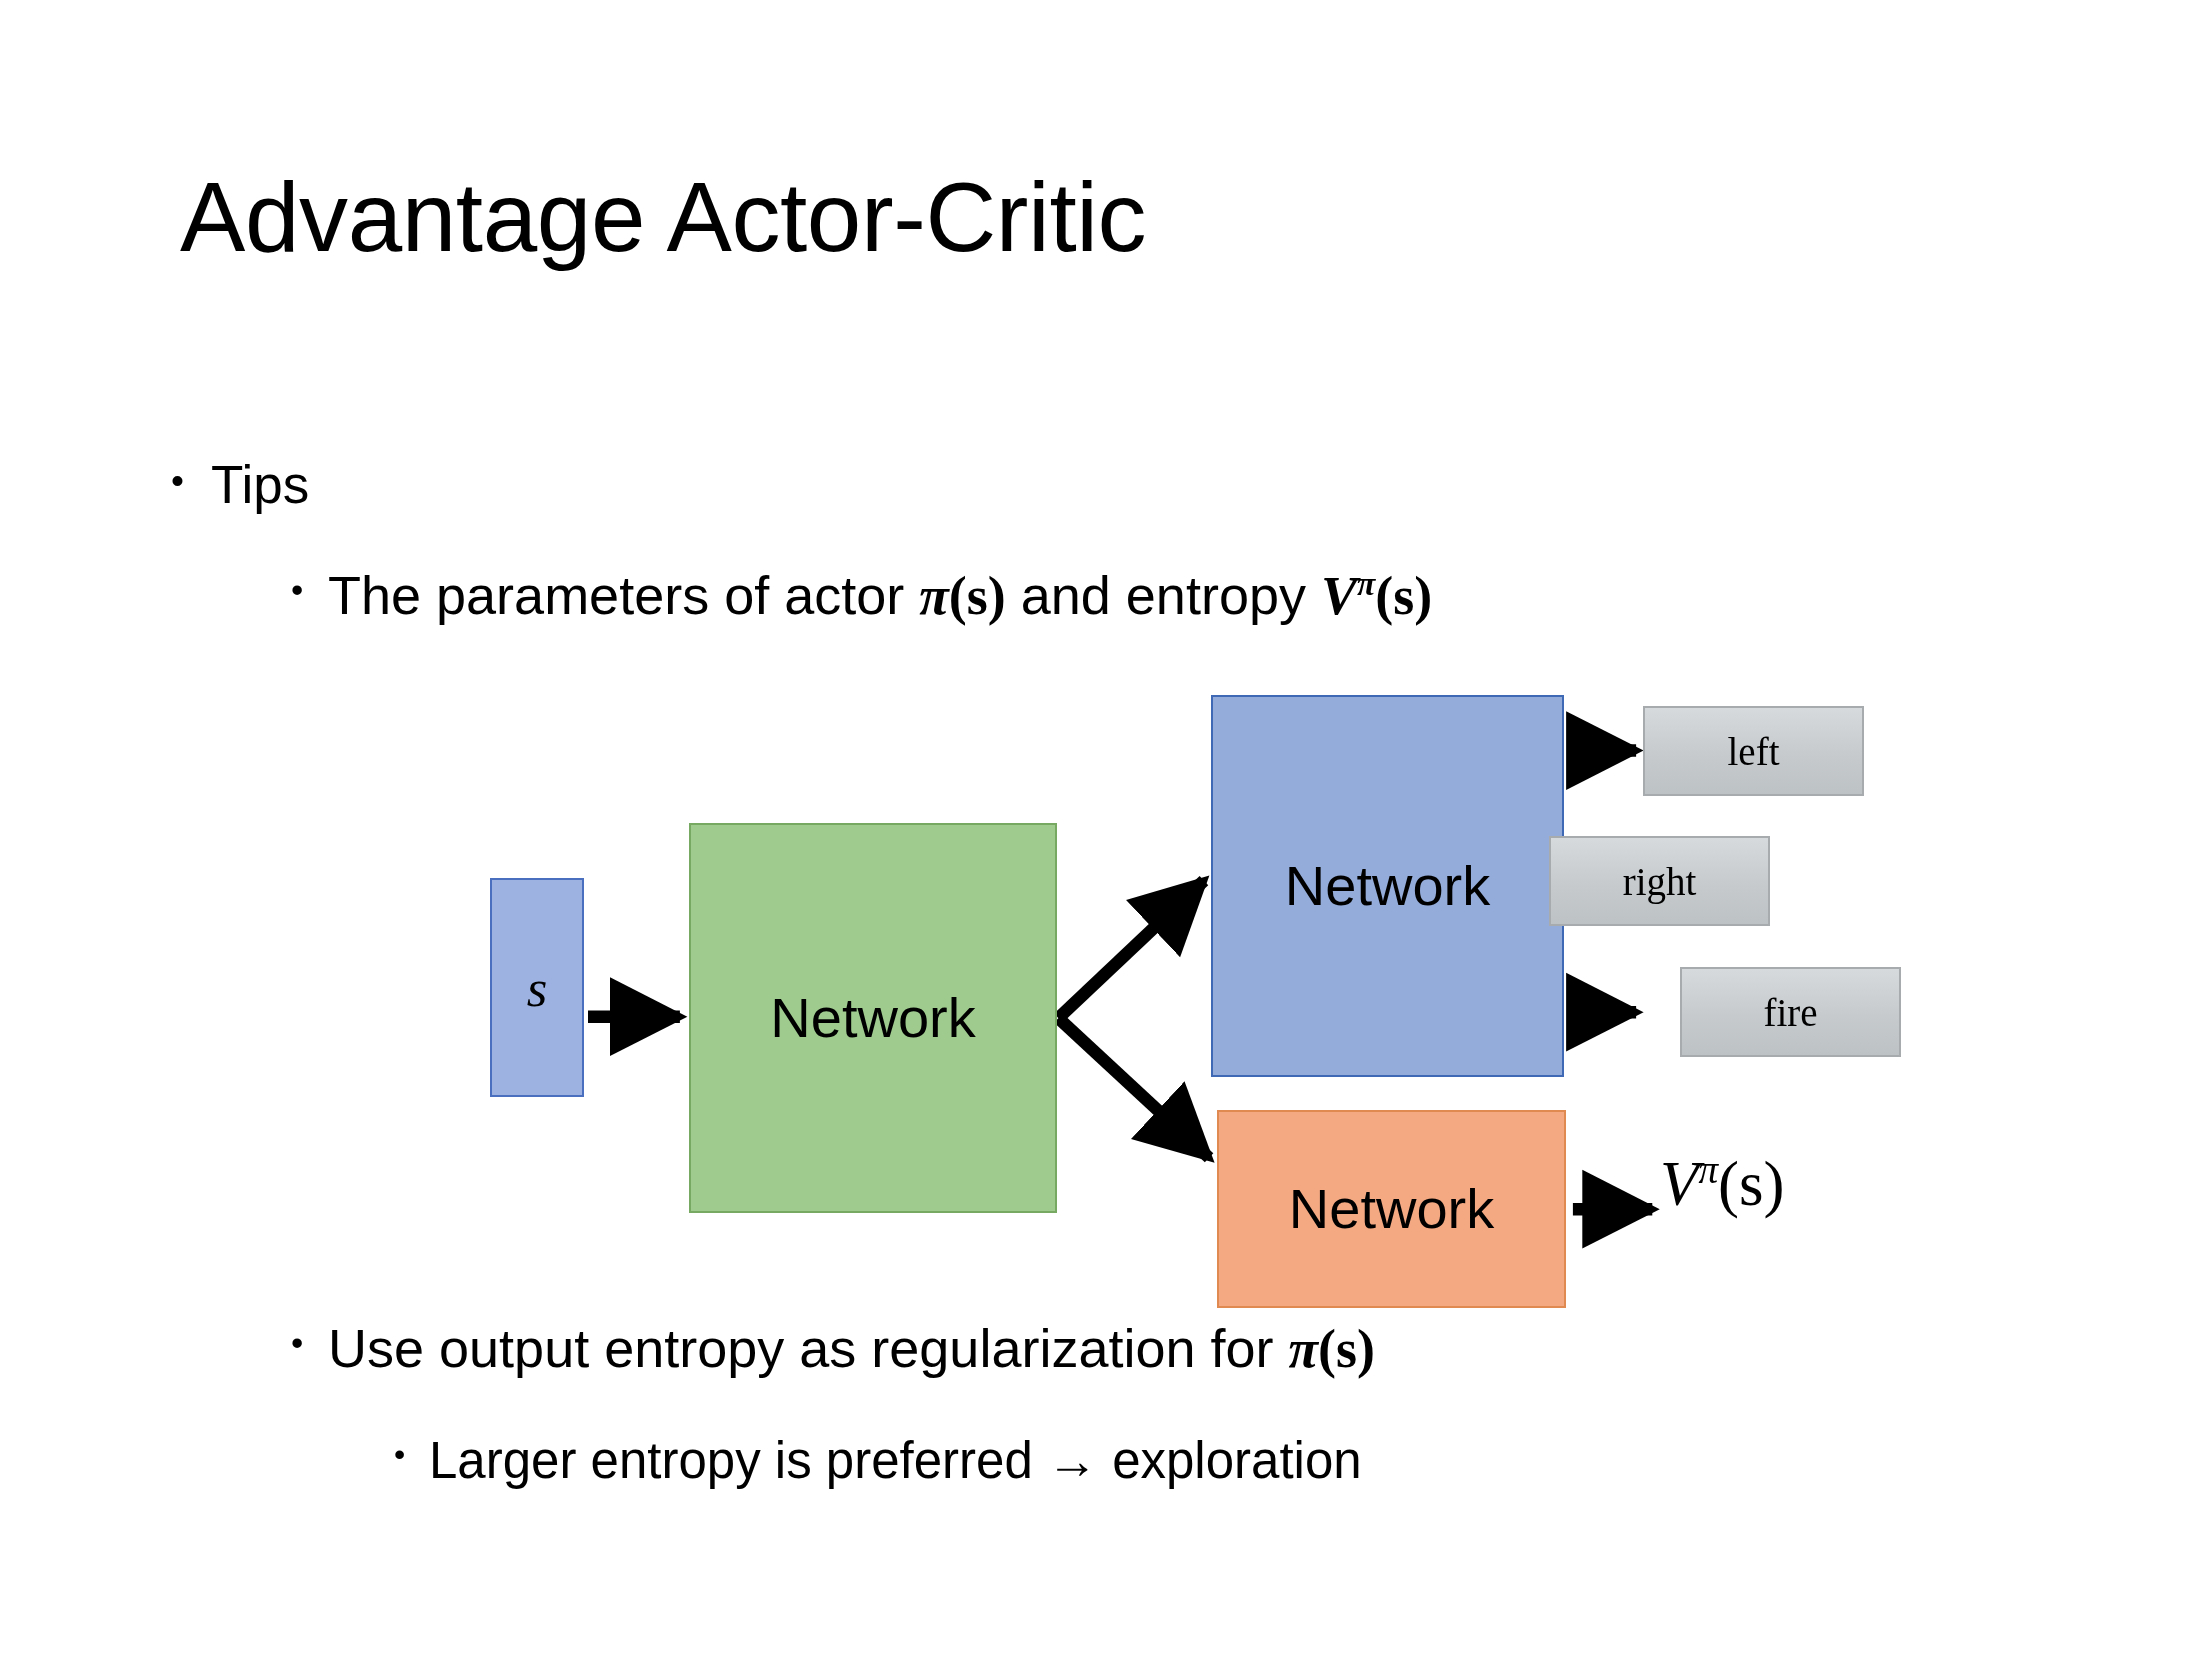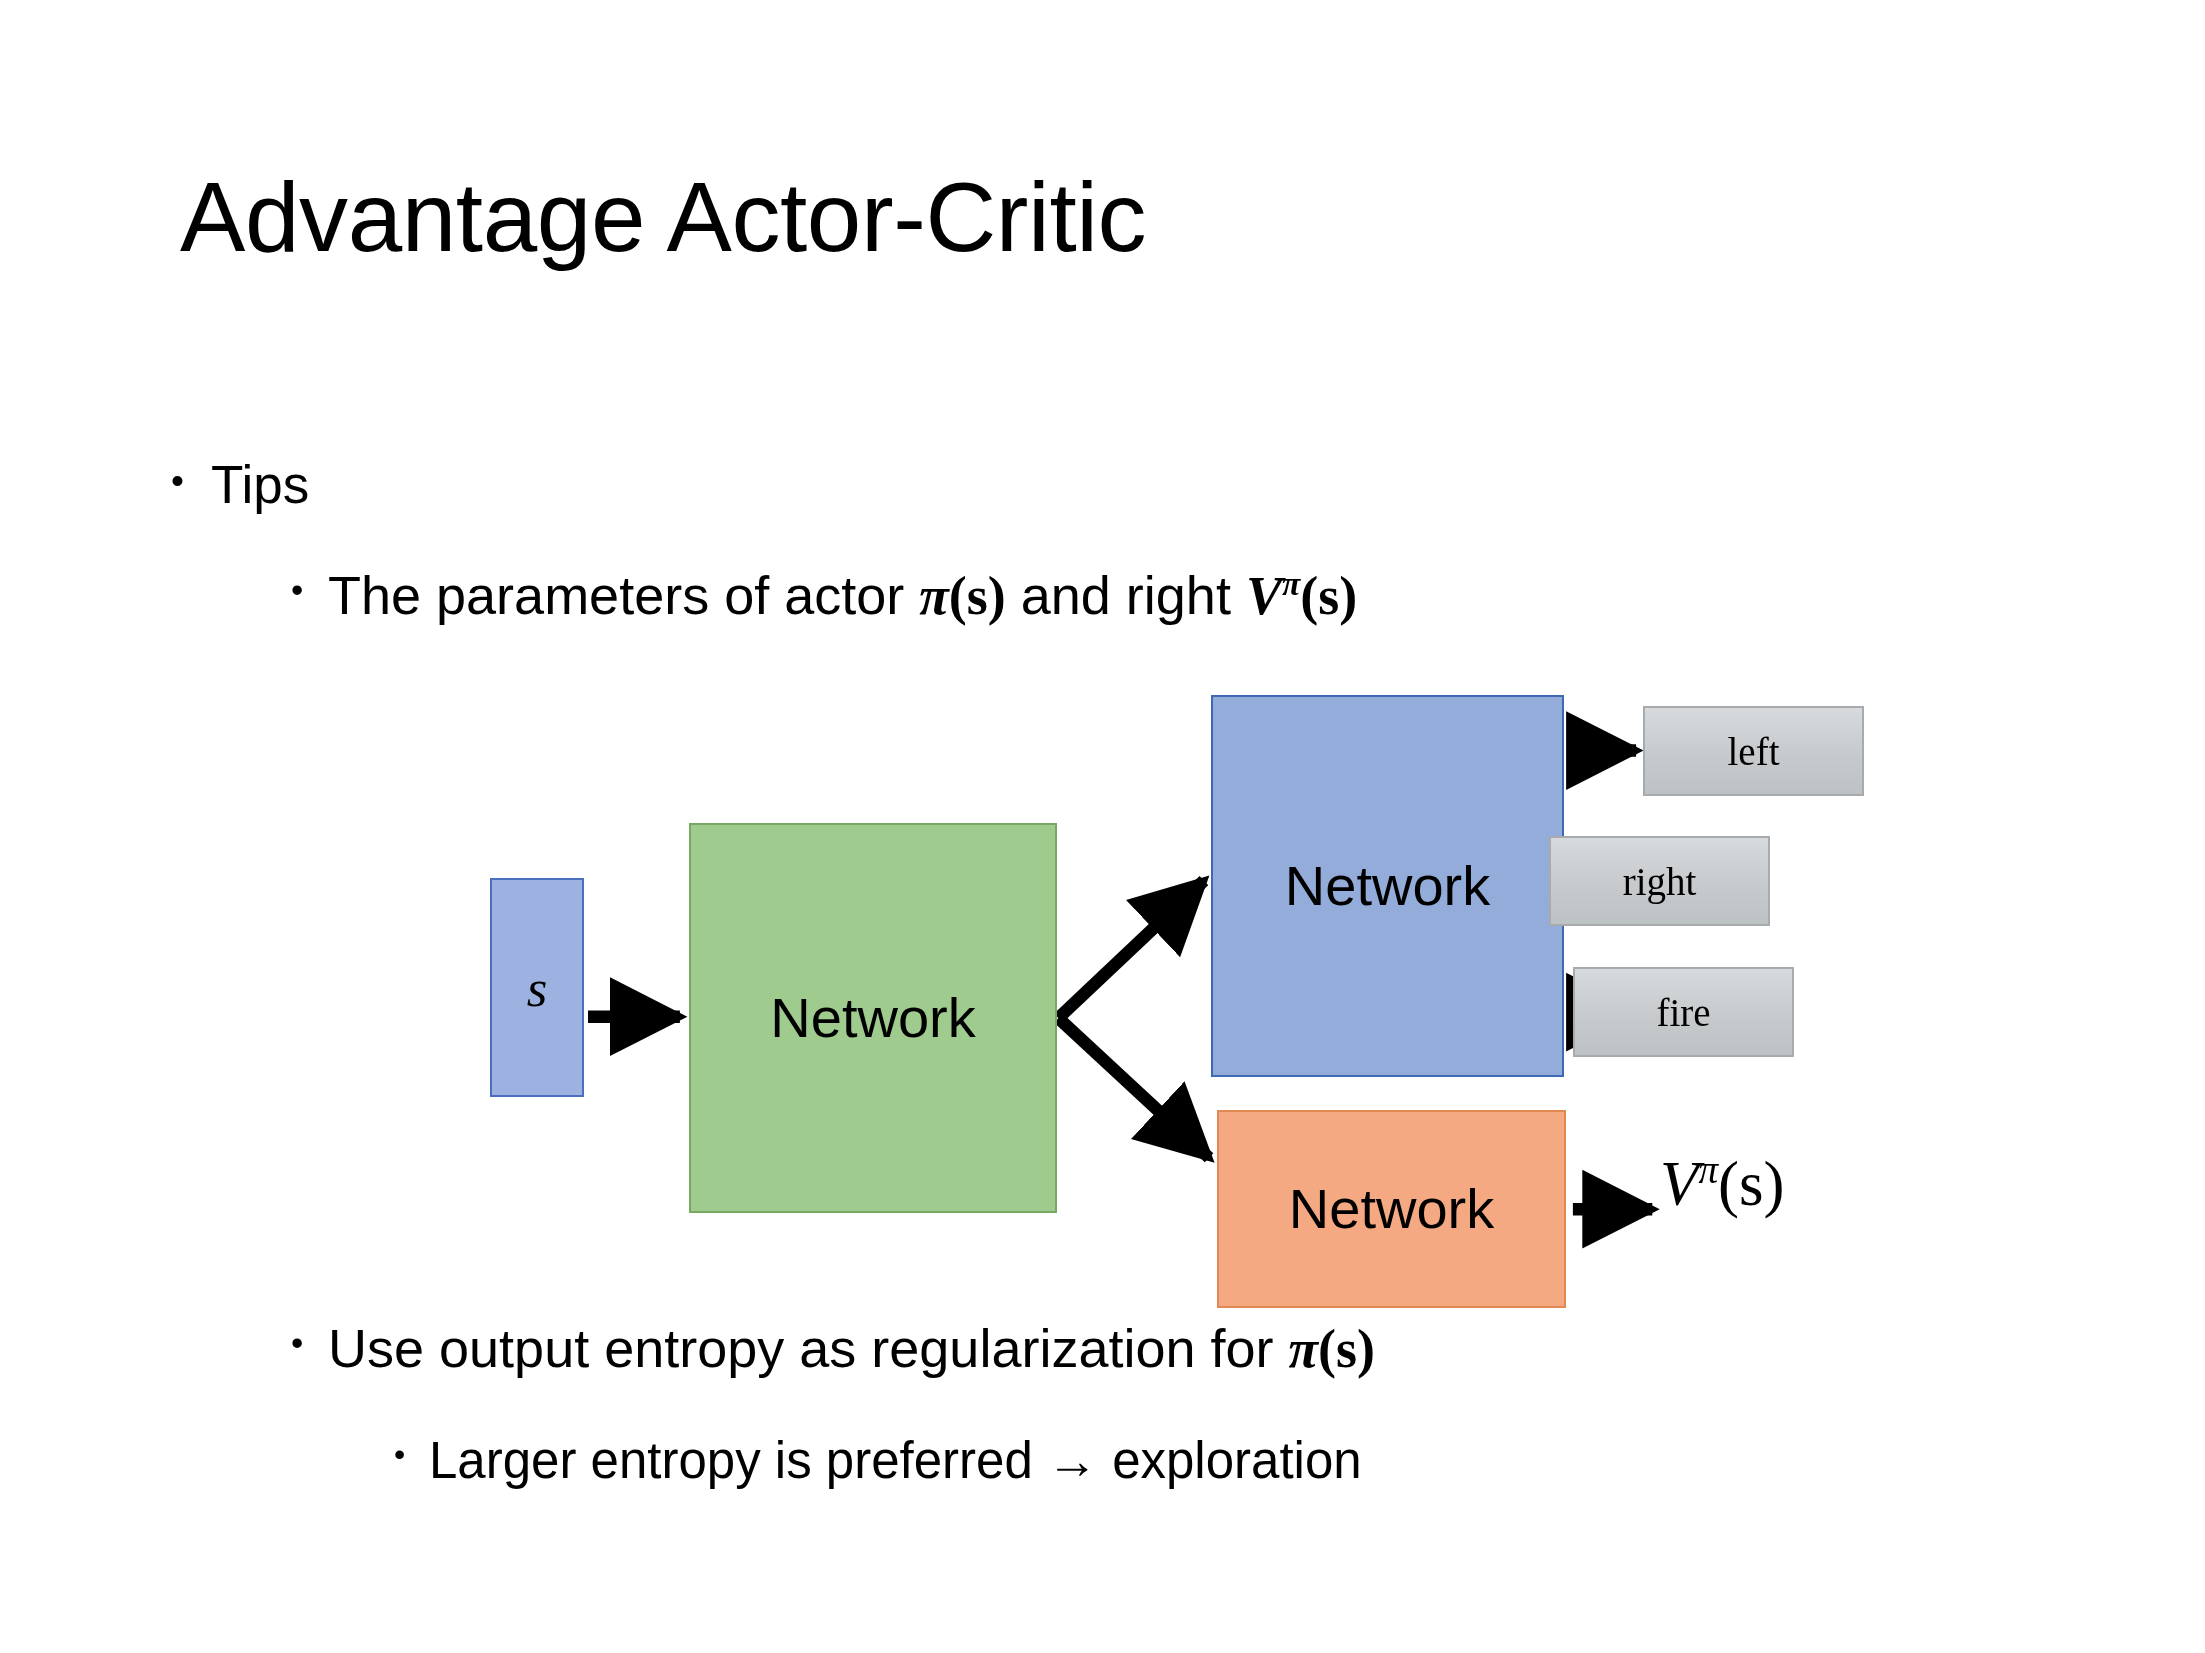--- a/index.html
+++ b/index.html
@@ -171,21 +171,21 @@
     justify-content: center;
   }
   .out-label {
     font-family: "Liberation Serif", serif;
     font-size: 39px;
     color: #000000;
     line-height: 1;
   }
   #out-left  { left: 1643px; top: 706px; }
   #out-right { left: 1549px; top: 836px; text-align: right; }
-  #out-fire  { left: 1573px; top: 967px; }
+  #out-fire  { left: 1680px; top: 967px; }
 
   
   #critic-output {
     position: absolute;
     left: 1660px;
     top: 1153px;
     font-family: "Liberation Serif", serif;
     font-size: 63px;
     font-style: italic;
     white-space: nowrap;
@@ -214,21 +214,21 @@
   <div class="slide-title">Advantage Actor-Critic</div>
 
   <div class="bullet lvl1" id="b-tips">
     <span class="dot">•</span>
     <span class="btext">Tips</span>
   </div>
 
   <div class="bullet lvl2" id="b-params">
     <span class="dot">•</span>
     <span class="btext">
-      <span>The parameters of actor </span><span class="math"><span>π</span><span class="paren">(s)</span></span><span>  and right </span><span class="math"><span>V</span><sup>π</sup><span class="paren">(s)</span></span><br>
+      <span>The parameters of actor </span><span class="math"><span>π</span><span class="paren">(s)</span></span><span>  and entropy </span><span class="math"><span>V</span><sup>π</sup><span class="paren">(s)</span></span><br>
     </span>
   </div>
 
   <div class="bullet lvl2" id="b-entropy">
     <span class="dot">•</span>
     <span class="btext">
       <span>Use output entropy as regularization for </span><span class="math"><span>π</span><span class="paren">(s)</span></span>
     </span>
   </div>
 

